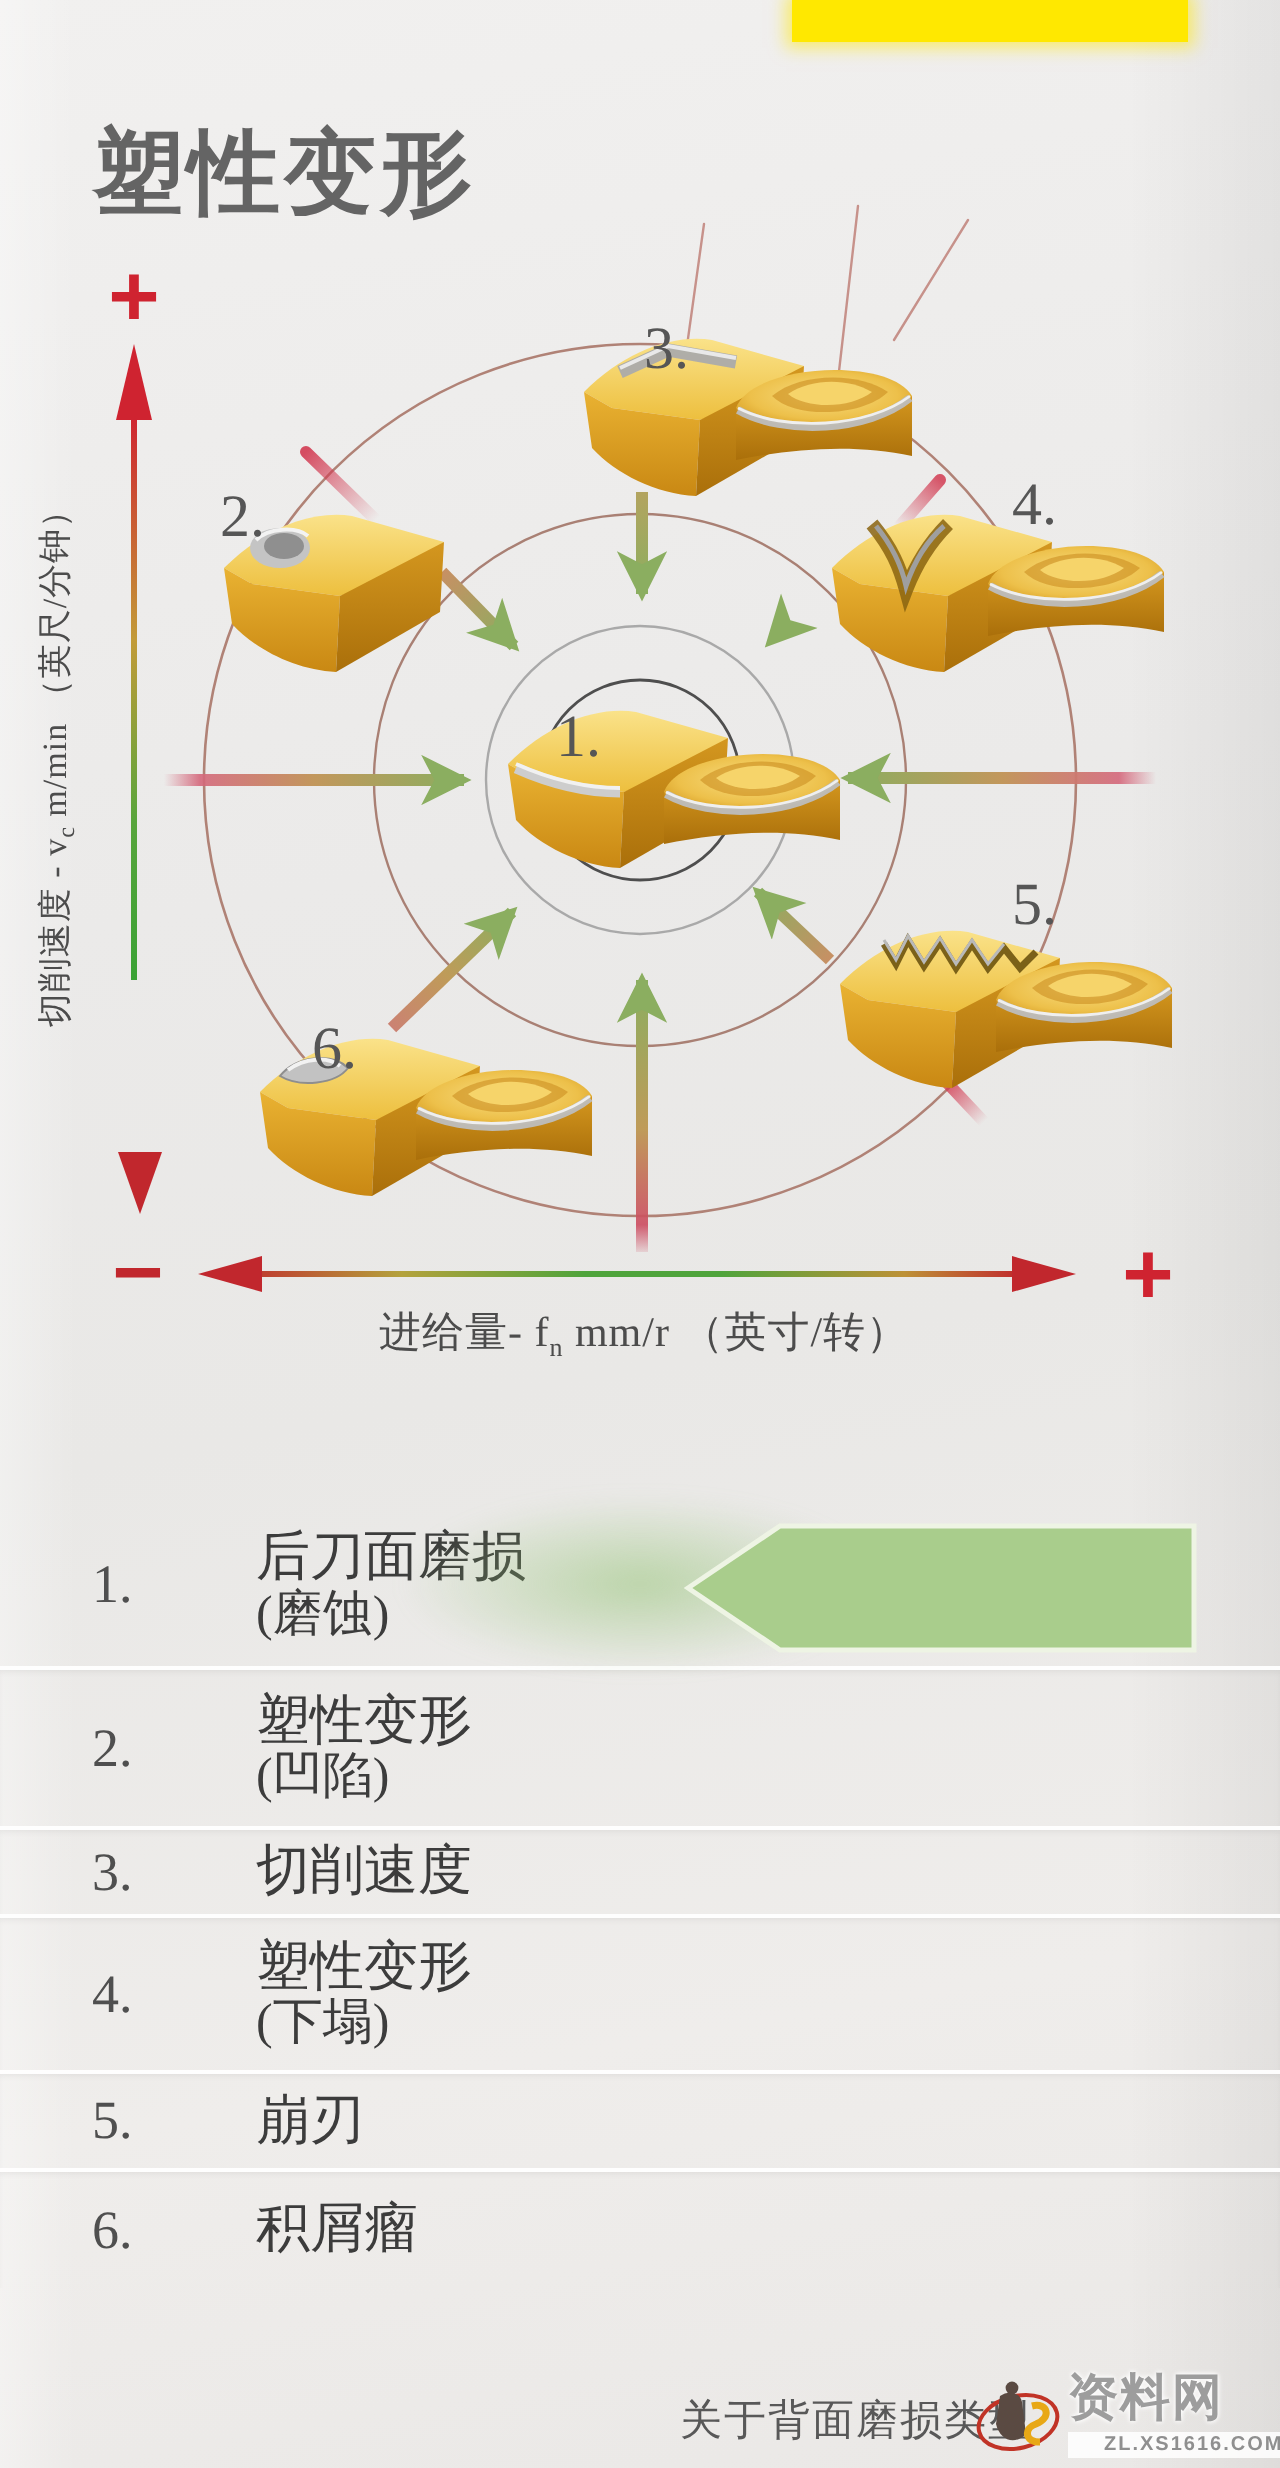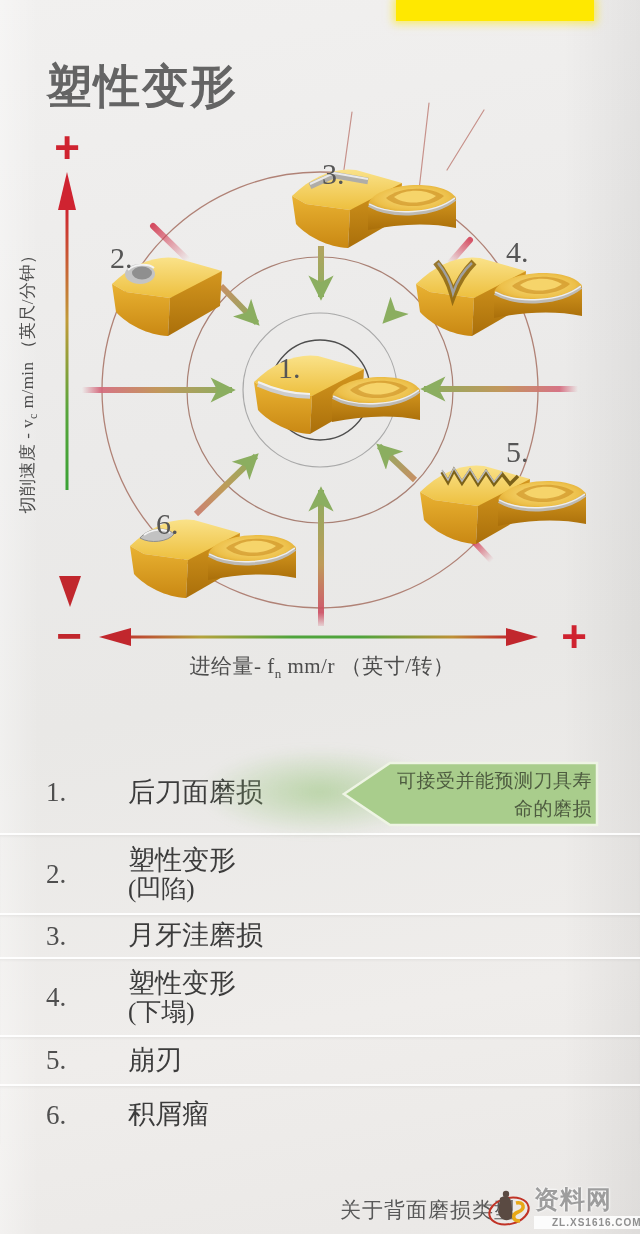--- a/index.html
+++ b/index.html
@@ -252,33 +252,34 @@
     <text x="506" y="462">5.</text>
     <text x="156" y="534">6.</text>
   </g>
 </svg>
 
 <div class="legend">
   <div class="legend-row r1">
     <div class="num">1.</div>
     <div class="lbl-wrap">
       <span class="lbl">后刀面磨损</span>
+      <span class="sub">(磨蚀)</span>
     </div>
   </div>
   <div class="legend-row r2">
     <div class="num">2.</div>
     <div class="lbl-wrap">
       <span class="lbl">塑性变形</span>
       <span class="sub">(凹陷)</span>
     </div>
   </div>
   <div class="legend-row r3">
     <div class="num">3.</div>
     <div class="lbl-wrap">
-      <span class="lbl">月牙洼磨损</span>
+      <span class="lbl">切削速度</span>
     </div>
   </div>
   <div class="legend-row r4">
     <div class="num">4.</div>
     <div class="lbl-wrap">
       <span class="lbl">塑性变形</span>
       <span class="sub">(下塌)</span>
     </div>
   </div>
   <div class="legend-row r5">
@@ -293,21 +294,20 @@
       <span class="lbl">积屑瘤</span>
     </div>
   </div>
 </div>
 
 <div class="leaf"></div>
 <div class="callout">
   <svg width="258" height="68" viewBox="0 0 258 68">
     <polygon points="2,34 48,3 255,3 255,65 48,65" fill="#a9cd8c" stroke="#eef4e4" stroke-width="2.5"></polygon>
   </svg>
-  <div class="txt">可接受并能预测刀具寿命的磨损</div>
 </div>
 
 <div class="caption">关于背面磨损类型</div>
 <div class="watermark">
   <svg width="46" height="48" viewBox="0 0 46 48">
     <ellipse cx="23" cy="27" rx="20" ry="13" transform="rotate(-14 23 27)" fill="none" stroke="#c13326" stroke-width="2"></ellipse>
     <circle cx="20" cy="10" r="3.2" fill="#5a4a42"></circle>
     <path d="M14,14 C18,11 24,12 25,17 L27,33 C21,39 14,36 12,28 Z" fill="#5a4a42"></path>
     <path d="M30,19 C38,17 40,25 32,28 C26,30 26,37 34,37" stroke="#e8a816" stroke-width="3.5" fill="none"></path>
   </svg>

